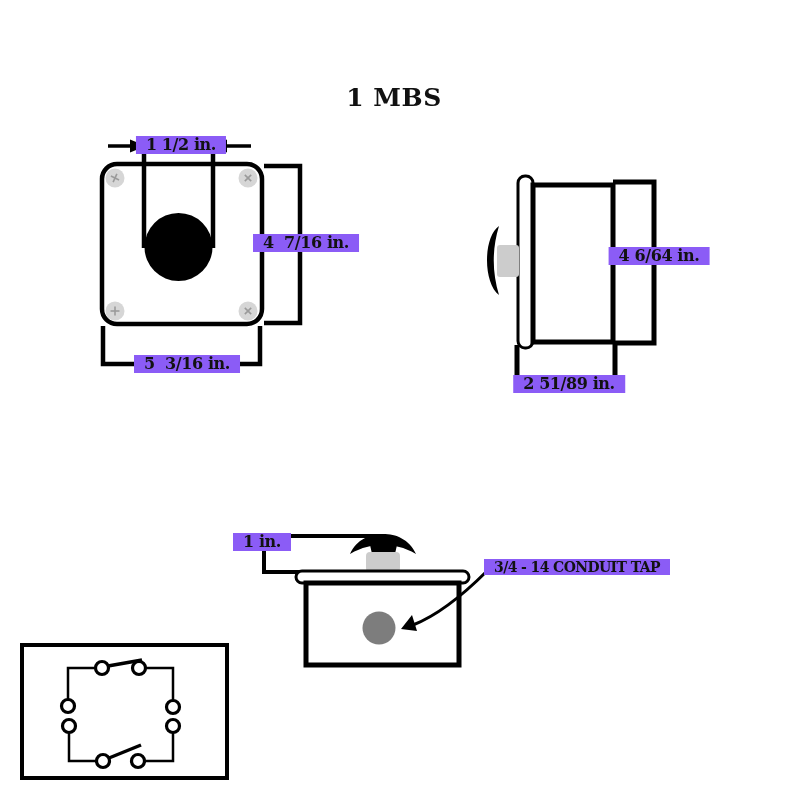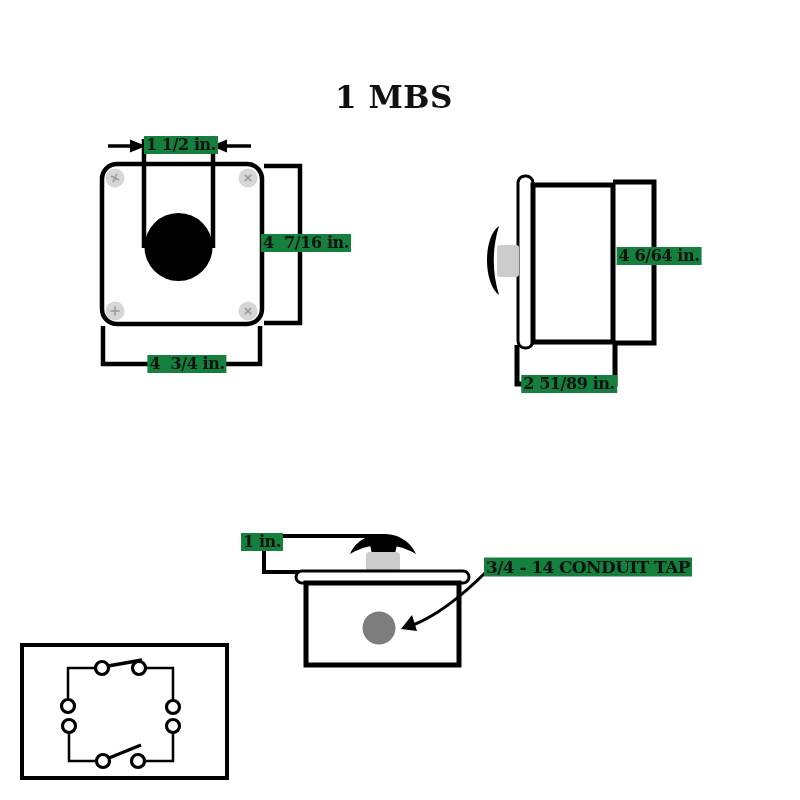--- a/index.html
+++ b/index.html
@@ -3,30 +3,30 @@
 <meta charset="utf-8">
 <style>
   html,body{margin:0;padding:0;background:#fff;}
   #canvas{
     position:relative;width:800px;height:800px;background:#ffffff;
     font-family:"DejaVu Serif", serif; overflow:hidden;
   }
   #art{position:absolute;left:0;top:0;}
   .lbl{
     position:absolute;transform:translate(-50%,-50%);
-    font-weight:bold;font-size:16px;color:#121212;background:#15803d;
-    white-space:pre;letter-spacing:-0.4px;line-height:1;padding:1px 2px;
+    font-weight:bold;font-size:16px;color:#121212;background:#8b5cf6;
+    white-space:pre;letter-spacing:-0.4px;line-height:1;padding:1px 10px;
   }
   .lbl-left{transform:translate(0,-50%);}
   .title{
     position:absolute;transform:translate(-50%,-50%);
-    font-weight:bold;font-size:31px;color:#111;letter-spacing:0.5px;
+    font-weight:bold;font-size:25px;color:#111;letter-spacing:0.5px;
     white-space:pre;line-height:1;
   }
-  .conduit{font-size:17px;letter-spacing:-0.6px;}
+  .conduit{font-size:14px;letter-spacing:-0.6px;}
 </style>
 </head>
 <body>
 
 <div id="canvas">
 
   <svg id="art" width="800" height="800" viewBox="0 0 800 800">
 
     <g>
       <rect x="102" y="164" width="160" height="160" rx="15" fill="#ffffff" stroke="#000" stroke-width="4.5"></rect>
@@ -132,21 +132,21 @@
         <circle cx="103" cy="761" r="6.5"></circle>
         <circle cx="138" cy="761" r="6.5"></circle>
       </g>
     </g>
   </svg>
 
   <div class="title" style="left:394px;top:97px;">1 MBS</div>
 
   <div class="lbl" style="left:181px;top:145px;">1 1/2 in.</div>
   <div class="lbl" style="left:306px;top:243px;">4  7/16 in.</div>
-  <div class="lbl" style="left:187px;top:364px;">4  3/4 in.</div>
+  <div class="lbl" style="left:187px;top:364px;">5  3/16 in.</div>
 
   <div class="lbl" style="left:659px;top:256px;">4 6/64 in.</div>
   <div class="lbl" style="left:569px;top:384px;">2 51/89 in.</div>
 
   <div class="lbl" style="left:262px;top:542px;">1 in.</div>
   <div class="lbl lbl-left conduit" style="left:484px;top:567px;">3/4 - 14 CONDUIT TAP</div>
 
 </div>
 
 </body></html>

